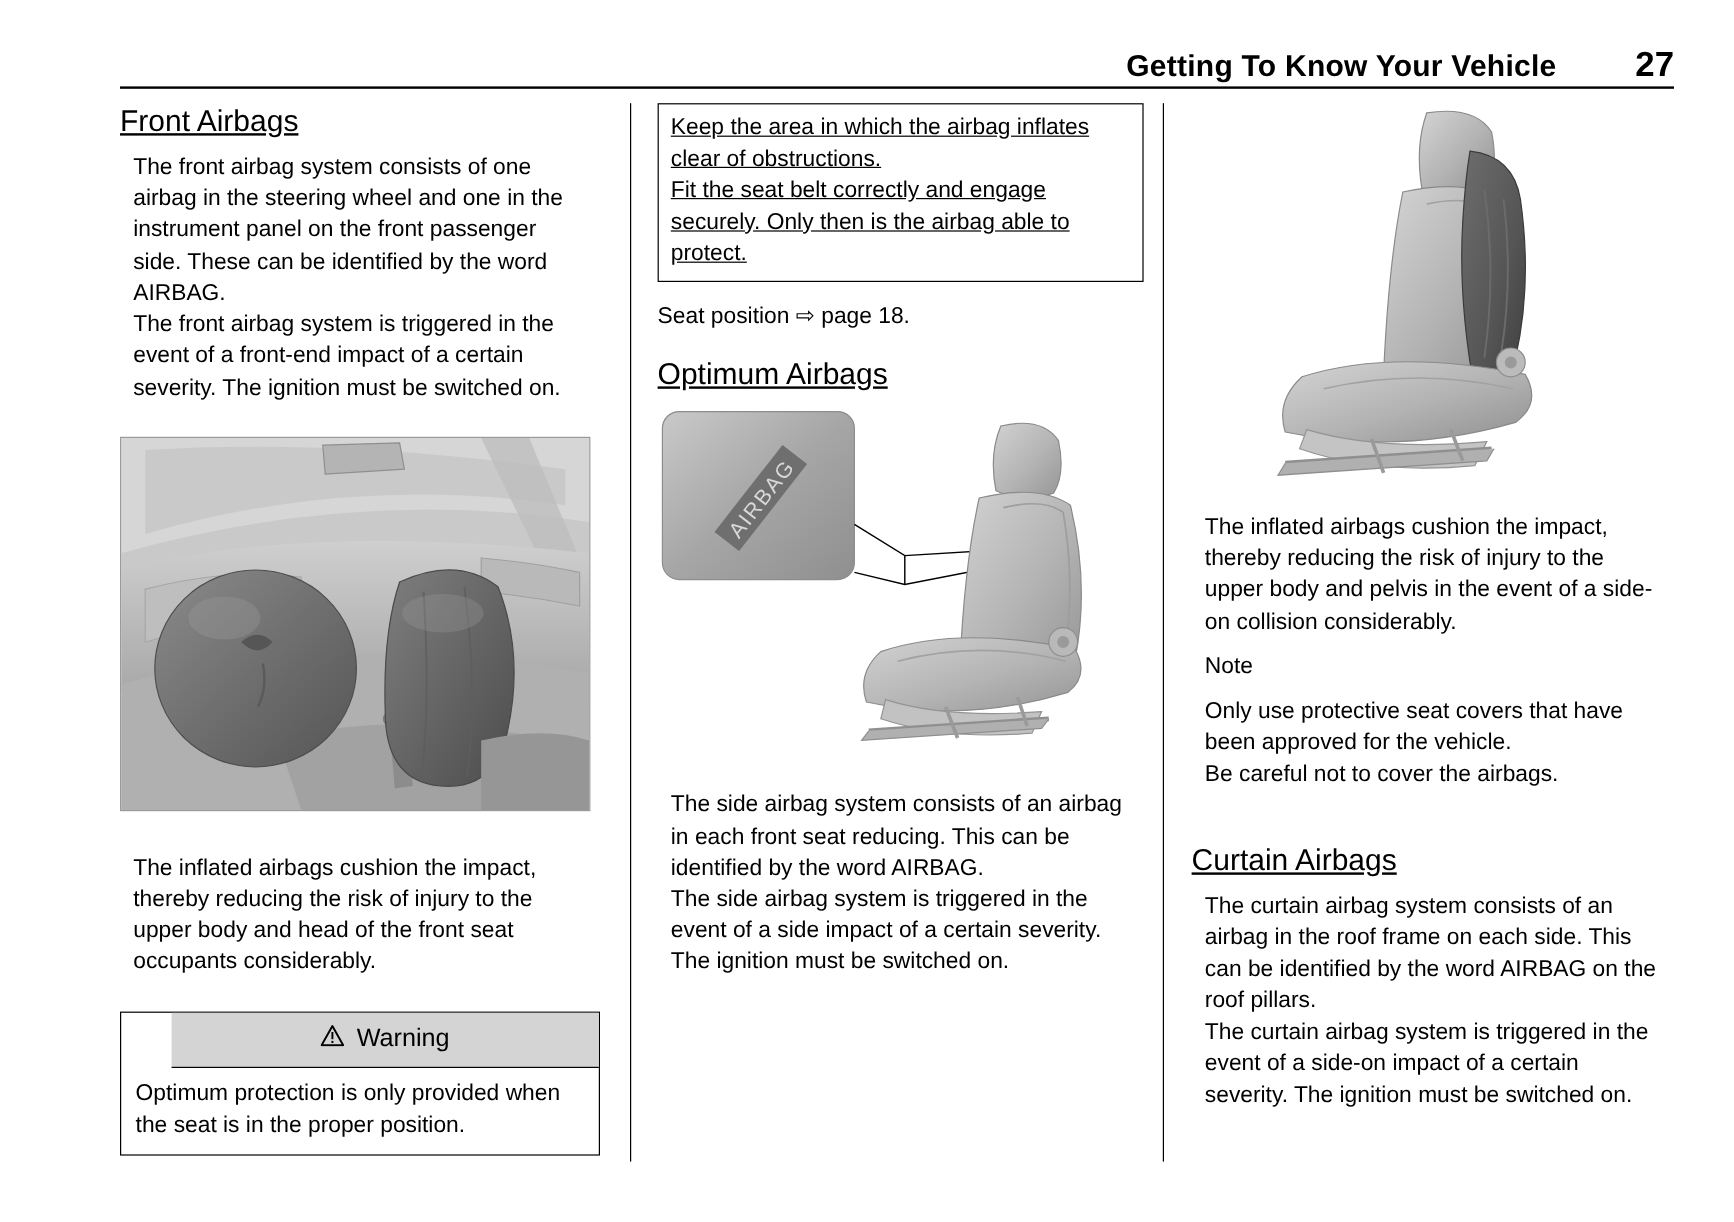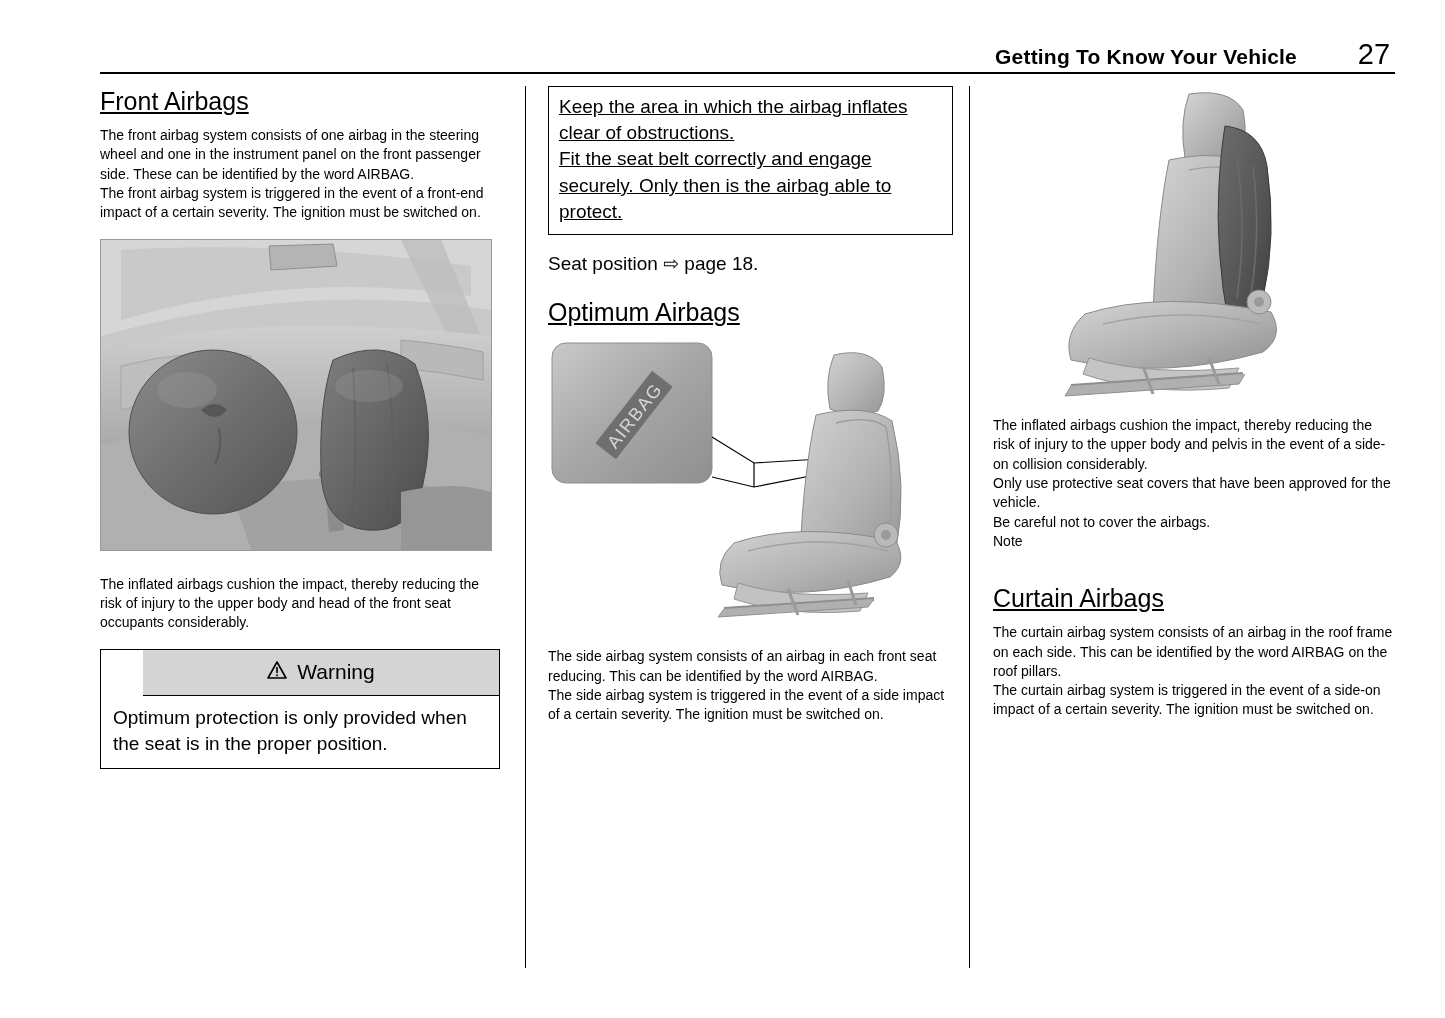--- a/index.html
+++ b/index.html
@@ -23,30 +23,30 @@
   .header {
     position: absolute;
     left: 100px;
     top: 38px;
     width: 1295px;
     display: flex;
     align-items: baseline;
     justify-content: flex-end;
   }
   .header-title {
-    font-size: 21px;
+    font-size: 25px;
     font-weight: bold;
     letter-spacing: 0.2px;
   }
   .header-page {
     font-size: 29px;
-    font-weight: normal;
+    font-weight: bold;
     margin-left: 56px;
     width: 42px;
-    text-align: center;
+    text-align: right;
   }
   .header-rule {
     position: absolute;
     left: 100px;
     top: 72px;
     width: 1295px;
     height: 2px;
     background: #000000;
   }
 
@@ -72,23 +72,23 @@
   h2.section-title {
     font-size: 25px;
     font-weight: normal;
     margin: 0 0 10px 0;
     line-height: 1.2;
     text-decoration: underline;
   }
   h2.section-title.tight { margin-top: 12px; }
 
   p.body {
-    font-size: 14px;
+    font-size: 19px;
     line-height: 1.38;
-    margin: 0;
+    margin: 11px;
     white-space: pre-line;
   }
   .sub-note {
     font-size: 19px;
     line-height: 1.38;
     margin: 0;
   }
 
   .spacer-10 { height: 10px; }
   .spacer-16 { height: 16px; }
@@ -346,23 +346,23 @@
 
         <path d="M96 272 q60 18 150 10 l-10 20 q-82 8 -146 -14 z" fill="#c4c4c4" stroke="#949494"></path>
         <path d="M78 300 l172 -12" stroke="#8f8f8f" stroke-width="4" fill="none"></path>
         <path d="M78 300 l-6 10 l174 -12 l6 -10" fill="#b0b0b0" stroke="#8f8f8f"></path>
         <path d="M150 280 l10 28" stroke="#9a9a9a" stroke-width="3"></path>
         <path d="M216 272 l10 26" stroke="#9a9a9a" stroke-width="3"></path>
       </svg>
     </div>
 
     <p class="body">The inflated airbags cushion the impact, thereby reducing the risk of injury to the upper body and pelvis in the event of a side-on collision considerably.</p>
+    <p class="body">Note</p>
     <p class="body">Only use protective seat covers that have been approved for the vehicle.
 Be careful not to cover the airbags.</p>
-    <p class="body">Note</p>
 
     <div class="spacer-20"></div>
 
     <h2 class="section-title tight">Curtain Airbags</h2>
     <p class="body">The curtain airbag system consists of an airbag in the roof frame on each side. This can be identified by the word AIRBAG on the roof pillars.
 The curtain airbag system is triggered in the event of a side-on impact of a certain severity. The ignition must be switched on.</p>
   </div>
 
 </div>
 

